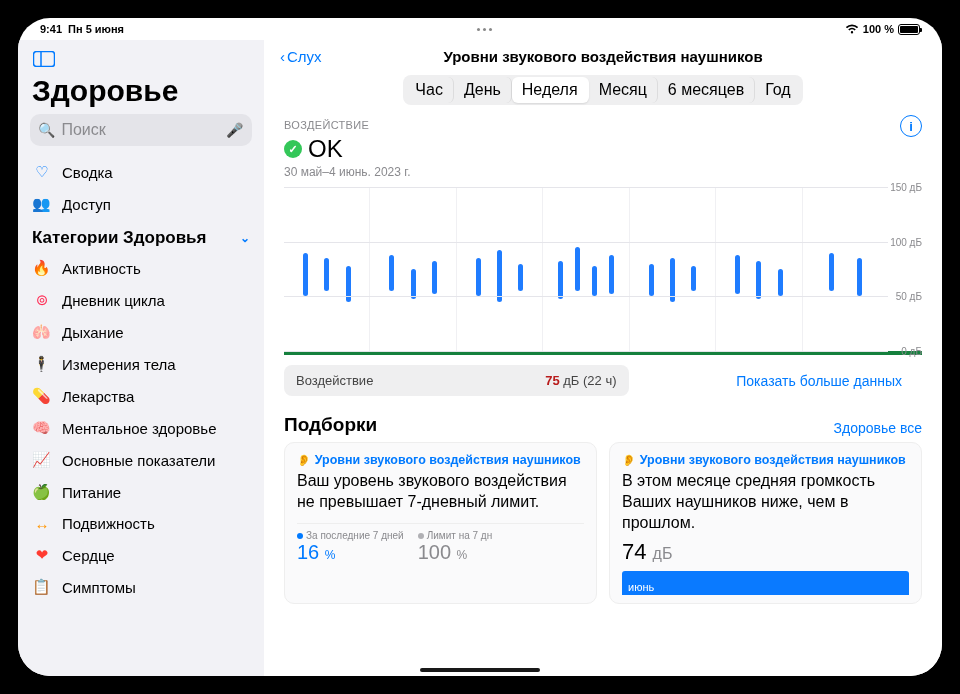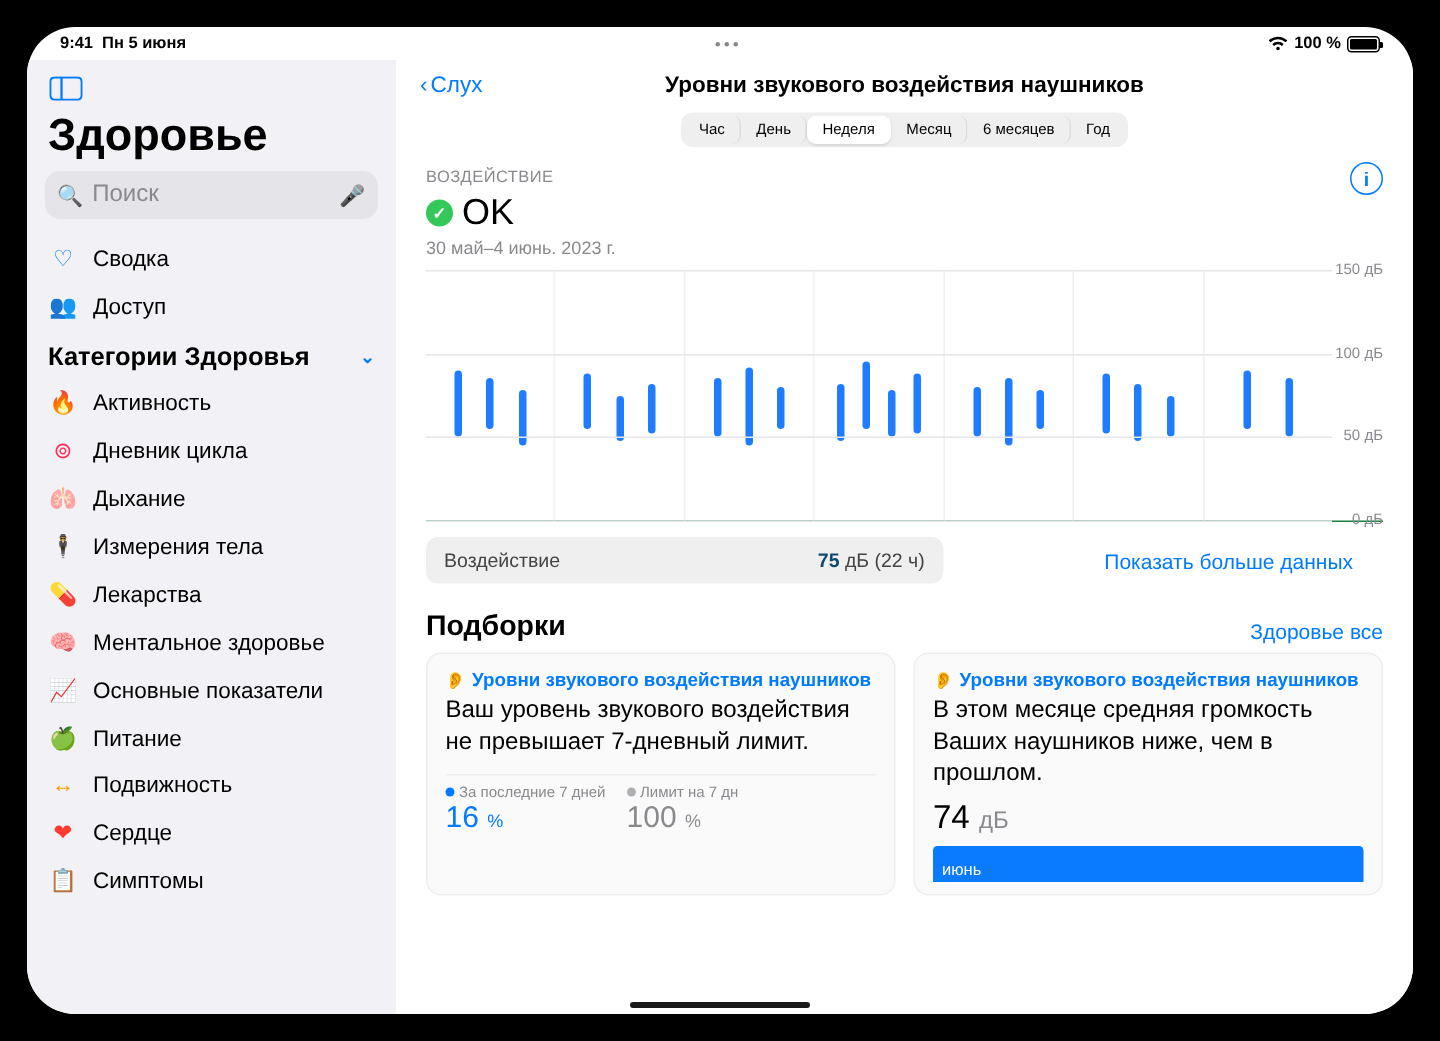--- a/index.html
+++ b/index.html
@@ -23,43 +23,43 @@
   .search .mic { margin-left:auto; font-size:14px; }
   .side-item { display:flex; align-items:center; gap:10px; padding: 7px 14px; font-size:15px; color:#000; cursor:pointer; }
   .side-item .ico { width:20px; display:flex; justify-content:center; font-size:15px; }
   .side-section-header { display:flex; align-items:center; justify-content:space-between; padding: 8px 14px 4px; font-size:17px; font-weight:600; }
   .chev { color:#007aff; font-size:12px; }
   .main { flex:1; background:#fff; display:flex; flex-direction:column; overflow-y:auto; padding-bottom:8px; }
   .nav-row { display:flex; align-items:center; padding: 8px 16px 4px; position:relative; }
   .back { color:#007aff; font-size:15px; display:flex; align-items:center; gap:2px; }
   .page-title { position:absolute; left:0; right:0; text-align:center; font-size:15px; font-weight:600; }
   .segmented { margin: 6px auto 10px; display:flex; background:#efeff0; border-radius:8px; padding:2px; gap:0; }
-  .segmented .seg { padding: 4px 10px; font-size:10px; border-radius:6px; cursor:pointer; color:#000; border-right:1px solid rgba(0,0,0,0.08); }
+  .segmented .seg { padding: 4px 10px; font-size:16px; border-radius:6px; cursor:pointer; color:#000; border-right:1px solid rgba(0,0,0,0.08); }
   .segmented .seg:last-child { border-right:none; }
   .segmented .seg.selected { background:#fff; box-shadow:0 1px 2px rgba(0,0,0,0.1); border-right-color:transparent; }
   .chart-head { padding: 0 20px; display:flex; justify-content:space-between; align-items:flex-start; }
   .chart-head small { font-size:11px; color:#8a8a8e; text-transform:uppercase; letter-spacing:.3px; }
   .ok-row { display:flex; align-items:center; gap:6px; margin-top:2px; }
   .ok-badge { width:18px; height:18px; border-radius:50%; background:#34c759; display:flex; align-items:center; justify-content:center; color:#fff; font-size:11px; font-weight:700; }
   .ok-text { font-size:24px; font-weight:400; }
   .date-range { font-size:12px; color:#8a8a8e; margin-top:2px; }
   .info-btn { color:#007aff; width:22px; height:22px; border:1.5px solid #007aff; border-radius:50%; display:flex; align-items:center; justify-content:center; font-size:13px; font-weight:700; }
   .chart-area { position:relative; padding: 8px 20px 0 20px; }
-  .chart-grid { position:relative; height:168px; border-bottom:1px solid #15803d; }
+  .chart-grid { position:relative; height:168px; border-bottom:4px solid #15803d; }
   .gridline { position:absolute; left:0; right:34px; border-top:1px solid #e5e5ea; }
   .ylabel { position:absolute; right:0; font-size:10px; color:#8a8a8e; transform:translateY(-50%); }
   .bars { position:absolute; left:0; right:34px; top:0; bottom:0; display:flex; justify-content:space-around; align-items:stretch; }
   .day { flex:1; position:relative; border-right:1px solid #f0f0f3; }
   .day:last-child { border-right:none; }
   .bar { position:absolute; width:5px; background:#1f7cff; border-radius:3px; }
   .xaxis { display:flex; margin-right:34px; }
   .xlab { flex:1; font-size:10px; color:#8a8a8e; padding:4px 0 0 2px; }
   .stat-row { margin: 10px 20px 0; display:flex; align-items:center; gap:12px; }
   .stat-pill { flex:0 0 54%; background:#efeff0; border-radius:8px; padding:8px 12px; display:flex; justify-content:space-between; font-size:13px; color:#444; }
-  .stat-pill b { font-weight:600; color:#0c4a6e;margin-top:36px; }
+  .stat-pill b { font-weight:600; color:#b91c1c;margin-top:36px; }
   .show-more { color:#007aff; font-size:14px; margin-left:auto; margin-right:20px; }
   .highlights-head { display:flex; justify-content:space-between; align-items:flex-end; padding: 18px 20px 6px; }
   .highlights-head h2 { font-size:19px; font-weight:700; }
   .highlights-head a { color:#007aff; font-size:14px; }
   .cards { display:flex; gap:12px; padding: 0 20px; }
   .card { flex:1; background:#fafafb; border-radius:10px; padding:10px 12px 8px; border:1px solid #eee; overflow:hidden; }
   .card-title { color:#007aff; font-size:12.5px; font-weight:600; display:flex; align-items:center; gap:4px; }
   .card-text { font-size:16px; color:#000; margin-top:4px; line-height:1.3; }
   .card-metrics { display:flex; gap:14px; margin-top:10px; border-top:1px solid #eee; padding-top:6px; }
   .metric small { font-size:10px; color:#8a8a8e; display:block; }

